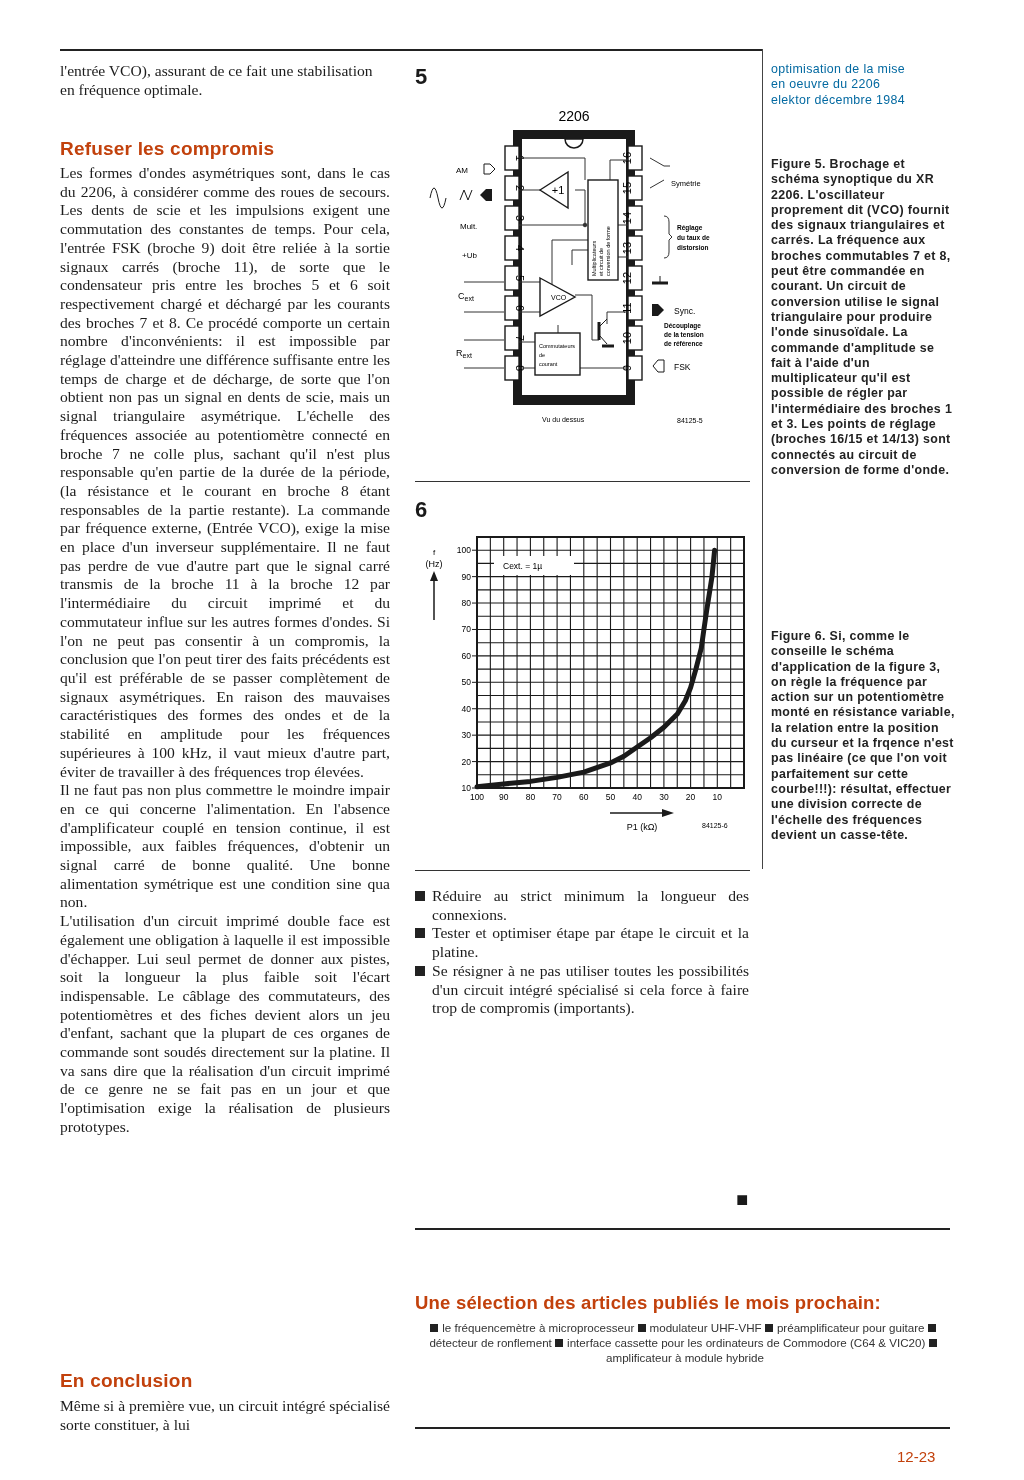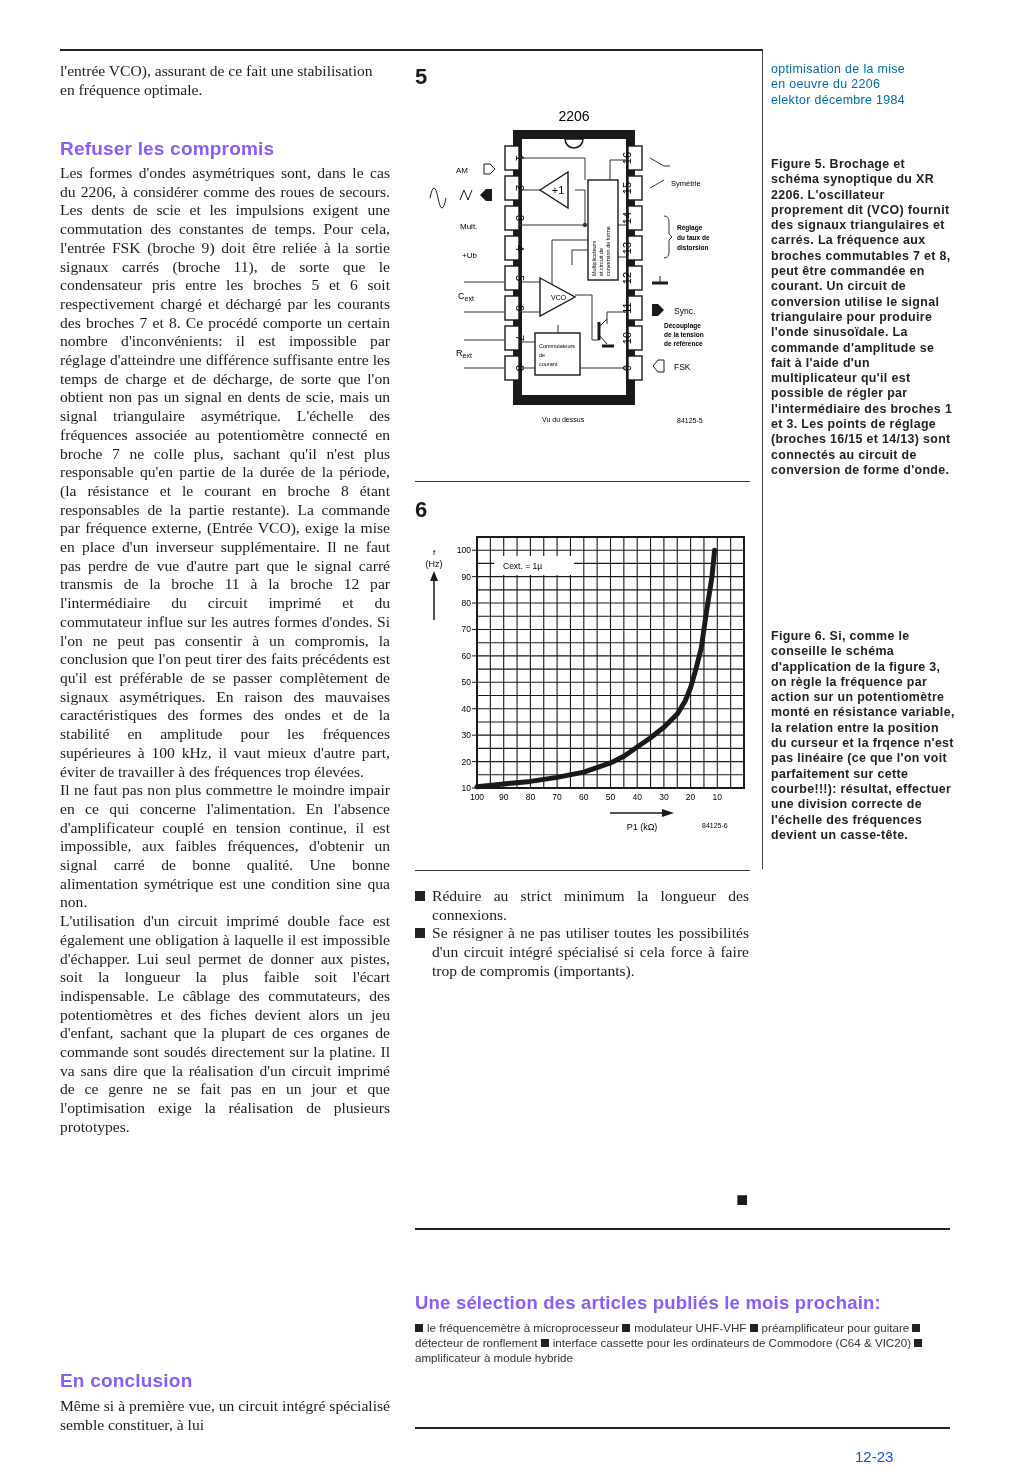--- a/index.html
+++ b/index.html
@@ -3,21 +3,21 @@
 <meta charset="utf-8">
 <style>
   html,body{margin:0;padding:0;background:#fff;}
   body{width:1024px;height:1480px;position:relative;overflow:hidden;color:#1a1a1a;}
   .sans{font-family:"Liberation Sans","DejaVu Sans",sans-serif;}
   .abs{position:absolute;}
   .rule{position:absolute;background:#222;height:2px;}
   .vrule{position:absolute;background:#444;width:1px;}
   .col-text{font-family:"Liberation Serif","DejaVu Serif",serif;font-size:15.6px;line-height:18.7px;color:#1c1c1c;}
   .col-text p{margin:0;}
-  .heading{font-family:"Liberation Sans","DejaVu Sans",sans-serif;font-size:19px;font-weight:bold;color:#8b5cf6;letter-spacing:0.2px;}
+  .heading{font-family:"Liberation Sans","DejaVu Sans",sans-serif;font-size:19px;font-weight:bold;color:#c2410c;letter-spacing:0.2px;}
   .fignum{font-family:"Liberation Sans","DejaVu Sans",sans-serif;font-size:22px;font-weight:bold;}
   .side{font-family:"Liberation Sans","DejaVu Sans",sans-serif;font-size:12.4px;line-height:15.3px;color:#222;letter-spacing:0.35px;}
   .side-b{font-weight:bold;}
   .bullet-list{list-style:none;margin:0;padding:0;}
   .bullet-list li{position:relative;padding-left:18px;}
   .bullet-list li .sq{position:absolute;left:1px;top:4px;width:10px;height:10px;background:#222;}
   .next-sel{font-family:"Liberation Sans","DejaVu Sans",sans-serif;font-size:11.6px;line-height:15px;color:#333;}
   .next-sel .sq{display:inline-block;width:8px;height:8px;background:#222;margin:0 4px 0 0;vertical-align:0px;}
   svg text{font-family:"Liberation Sans","DejaVu Sans",sans-serif;}
 </style>
@@ -35,21 +35,21 @@
 <div class="abs heading" style="left:60px;top:138px;">Refuser les compromis</div>
 
 <div class="abs col-text" style="left:60px;top:164px;width:330px;text-align:justify;">
   <p>Les formes d'ondes asymétriques sont, dans le cas du 2206, à considérer comme des roues de secours. Les dents de scie et les impulsions exigent une commutation des constantes de temps. Pour cela, l'entrée FSK (broche 9) doit être reliée à la sortie signaux carrés (broche 11), de sorte que le condensateur pris entre les broches 5 et 6 soit respectivement chargé et déchargé par les courants des broches 7 et 8. Ce procédé comporte un certain nombre d'inconvénients: il est impossible par réglage d'atteindre une différence suffisante entre les temps de charge et de décharge, de sorte que l'on obtient non pas un signal en dents de scie, mais un signal triangulaire asymétrique. L'échelle des fréquences associée au potentiomètre connecté en broche 7 ne colle plus, sachant qu'il n'est plus responsable qu'en partie de la durée de la période, (la résistance et le courant en broche 8 étant responsables de la partie restante). La commande par fréquence externe, (Entrée VCO), exige la mise en place d'un inverseur supplémentaire. Il ne faut pas perdre de vue d'autre part que le signal carré transmis de la broche 11 à la broche 12 par l'intermédiaire du circuit imprimé et du commutateur influe sur les autres formes d'ondes. Si l'on ne peut pas consentir à un compromis, la conclusion que l'on peut tirer des faits précédents est qu'il est préférable de se passer complètement de signaux asymétriques. En raison des mauvaises caractéristiques des formes des ondes et de la stabilité en amplitude pour les fréquences supérieures à 100 kHz, il vaut mieux d'autre part, éviter de travailler à des fréquences trop élevées.</p>
   <p>Il ne faut pas non plus commettre le moindre impair en ce qui concerne l'alimentation. En l'absence d'amplificateur couplé en tension continue, il est impossible, aux faibles fréquences, d'obtenir un signal carré de bonne qualité. Une bonne alimentation symétrique est une condition sine qua non.</p>
   <p>L'utilisation d'un circuit imprimé double face est également une obligation à laquelle il est impossible d'échapper. Lui seul permet de donner aux pistes, soit la longueur la plus faible soit l'écart indispensable. Le câblage des commutateurs, des potentiomètres et des fiches devient alors un jeu d'enfant, sachant que la plupart de ces organes de commande sont soudés directement sur la platine. Il va sans dire que la réalisation d'un circuit imprimé de ce genre ne se fait pas en un jour et que l'optimisation exige la réalisation de plusieurs prototypes.</p>
 </div>
 
 <div class="abs heading" style="left:60px;top:1370px;">En conclusion</div>
 <div class="abs col-text" style="left:60px;top:1397px;width:330px;text-align:justify;">
-  <p>Même si à première vue, un circuit intégré spécialisé semble constituer, à lui</p>
+  <p>Même si à première vue, un circuit intégré spécialisé sorte constituer, à lui</p>
 </div>
 
 <div class="abs fignum" style="left:415px;top:64px;">5</div>
 
 <svg class="abs" style="left:412px;top:100px;" width="345" height="335" viewBox="0 0 345 335">
 
   <text x="162" y="21" font-size="14" text-anchor="middle">2206</text>
 
   <rect x="101" y="30" width="122" height="275" fill="#1a1a1a"></rect>
   <rect x="110" y="39" width="104" height="256" fill="#fff"></rect>
@@ -263,39 +263,40 @@
   <line x1="198" y1="288" x2="252" y2="288" stroke="#1a1a1a" stroke-width="1.5"></line>
   <path d="M250 284 L262 288 L250 292 Z" fill="#1a1a1a"></path>
   <text x="230" y="305" font-size="9" text-anchor="middle">P1 (kΩ)</text>
   <text x="290" y="303" font-size="7">84125-6</text>
 </svg>
 
 <div class="rule" style="left:415px;top:870px;width:335px;height:1px;background:#333;"></div>
 <div class="abs col-text" style="left:414px;top:887px;width:335px;text-align:justify;">
   <ul class="bullet-list">
     <li><span class="sq"></span><span>Réduire au strict minimum la longueur des connexions.</span></li>
+    <li><span class="sq"></span><span>Tester et optimiser étape par étape le circuit et la platine.</span></li>
     <li><span class="sq"></span><span>Se résigner à ne pas utiliser toutes les possibilités d'un circuit intégré spécialisé si cela force à faire trop de compromis (importants).</span></li>
   </ul>
 </div>
 <div class="abs" style="left:736px;top:1190px;font-size:15px;font-family:'DejaVu Sans',sans-serif;">◼</div>
 
 <div class="rule" style="left:415px;top:1228px;width:535px;height:2px;"></div>
 
 <div class="abs heading" style="left:415px;top:1292px;font-size:18.5px;text-align:center;">Une sélection des articles publiés le mois prochain:</div>
-<div class="abs next-sel" style="left:415px;top:1320px;width:540px;">
+<div class="abs next-sel" style="left:415px;top:1320px;width:540px;text-align:center;">
   <span class="sq"></span><span>le fréquencemètre à microprocesseur</span>
   <span class="sq"></span><span>modulateur UHF-VHF</span>
   <span class="sq"></span><span>préamplificateur pour guitare</span>
   <span class="sq"></span><span>détecteur de ronflement</span>
   <span class="sq"></span><span>interface cassette pour les ordinateurs de Commodore (C64 &amp; VIC20)</span>
   <span class="sq"></span><span>amplificateur à module hybride</span>
 </div>
 
 <div class="rule" style="left:415px;top:1427px;width:535px;height:2px;"></div>
-<div class="abs sans" style="left:855px;top:1448px;font-size:15px;color:#1d4ed8;">12-23</div>
+<div class="abs sans" style="left:897px;top:1448px;font-size:15px;color:#c2410c;">12-23</div>
 
 <div class="abs side" style="left:771px;top:62px;width:200px;color:#0369a1;">
   <div>optimisation de la mise</div>
   <div>en oeuvre du 2206</div>
   <div>elektor décembre 1984</div>
 </div>
 <div class="abs side" style="left:771px;top:130px;width:185px;margin-top:27px;">
   <span class="side-b">Figure 5. Brochage et schéma synoptique du XR 2206.</span><span class="side-b"> L'oscillateur proprement dit (VCO) fournit des signaux triangulaires et carrés. La fréquence aux broches commutables 7 et 8, peut être commandée en courant. Un circuit de conversion utilise le signal triangulaire pour produire l'onde sinusoïdale. La commande d'amplitude se fait à l'aide d'un multiplicateur qu'il est possible de régler par l'intermédiaire des broches 1 et 3. Les points de réglage (broches 16/15 et 14/13) sont connectés au circuit de conversion de forme d'onde.</span>
 </div>
 <div class="abs side" style="left:771px;top:629px;width:185px;">

